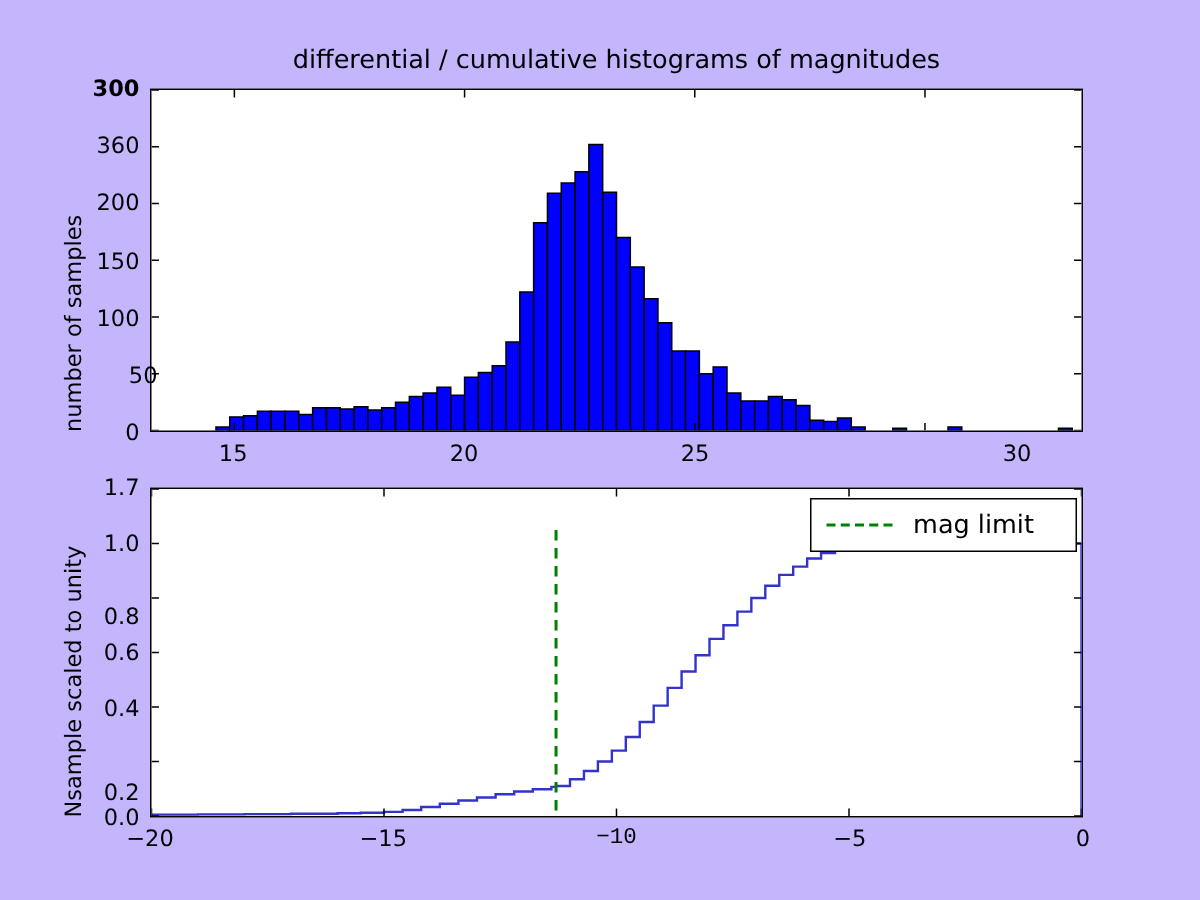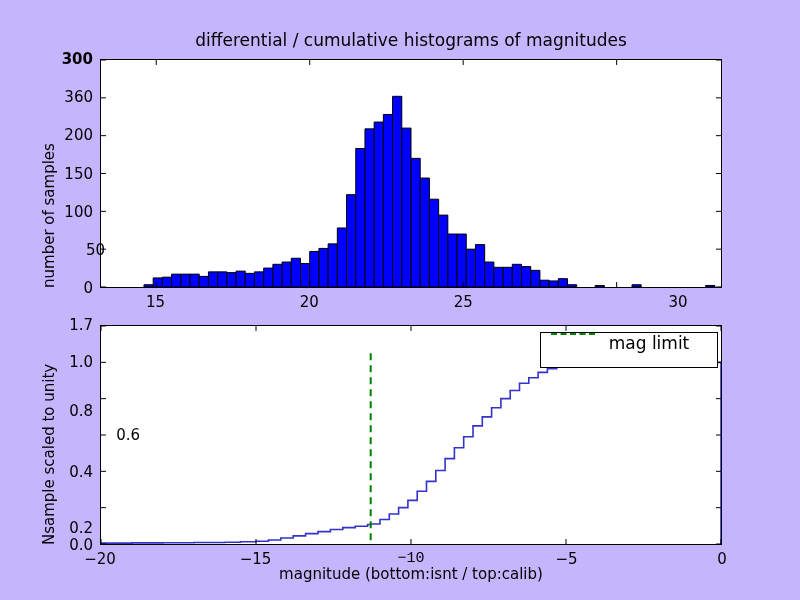--- a/index.html
+++ b/index.html
@@ -97,21 +97,21 @@
   .legend-box {
     position: absolute;
     left: 540px;
     top: 332px;
     width: 178px;
     height: 36px;
     box-sizing: border-box;
     border: 1px solid #000000;
     background: #ffffff;
     display: flex;
-    align-items: flex-start;
+    align-items: center;
     padding: 0 10px;
   }
   .legend-line {
     width: 44px;
     height: 0;
     border-top: 2px dashed #008000;
     flex: 0 0 auto;
   }
   .legend-label {
     flex: 1 1 auto;
@@ -249,27 +249,26 @@
         <line x1="311" y1="220" x2="311" y2="215" stroke="#000" stroke-width="1" vector-effect="non-scaling-stroke"></line>
         <line x1="311" y1="0" x2="311" y2="5" stroke="#000" stroke-width="1" vector-effect="non-scaling-stroke"></line>
         <line x1="466.5" y1="220" x2="466.5" y2="215" stroke="#000" stroke-width="1" vector-effect="non-scaling-stroke"></line>
         <line x1="466.5" y1="0" x2="466.5" y2="5" stroke="#000" stroke-width="1" vector-effect="non-scaling-stroke"></line>
         <line x1="622" y1="220" x2="622" y2="215" stroke="#000" stroke-width="1" vector-effect="non-scaling-stroke"></line>
         <line x1="622" y1="0" x2="622" y2="5" stroke="#000" stroke-width="1" vector-effect="non-scaling-stroke"></line>
       </svg>
   </div>
 
   <div class="ylabel" id="ylabel-bottom">Nsample scaled to unity</div>
-  <div class="xlabel">magnitude (bottom:isnt / top:calib)</div>
 
   <div id="bottom-yticks">
       <div class="tick-label ytick-label" style="left: 93px; top: 545px;">0.0</div>
       <div class="tick-label ytick-label" style="left: 93px; top: 508.333px; margin-top: 20px;">0.2</div>
       <div class="tick-label ytick-label" style="left: 93px; top: 471.667px;">0.4</div>
-      <div class="tick-label ytick-label" style="left: 93px; top: 435px; margin-left: 47px;">0.6</div>
+      <div class="tick-label ytick-label" style="left: 93px; top: 435px;">0.6</div>
       <div class="tick-label ytick-label" style="left: 93px; top: 411px;">0.8</div>
       <div class="tick-label ytick-label" style="left: 93px; top: 361.667px;">1.0</div>
       <div class="tick-label ytick-label" style="left: 93px; top: 325px;">1.7</div>
     </div>
   <div id="bottom-xticks">
       <div class="tick-label xtick-label" style="left: 100px; top: 550px;">−20</div>
       <div class="tick-label xtick-label" style="left: 255.5px; top: 550px;">−15</div>
       <div class="tick-label xtick-label" style="left: 411px; top: 550px; font-family: Liberation Mono, monospace;">−10</div>
       <div class="tick-label xtick-label" style="left: 566.5px; top: 550px;">−5</div>
       <div class="tick-label xtick-label" style="left: 722px; top: 550px;">0</div>

